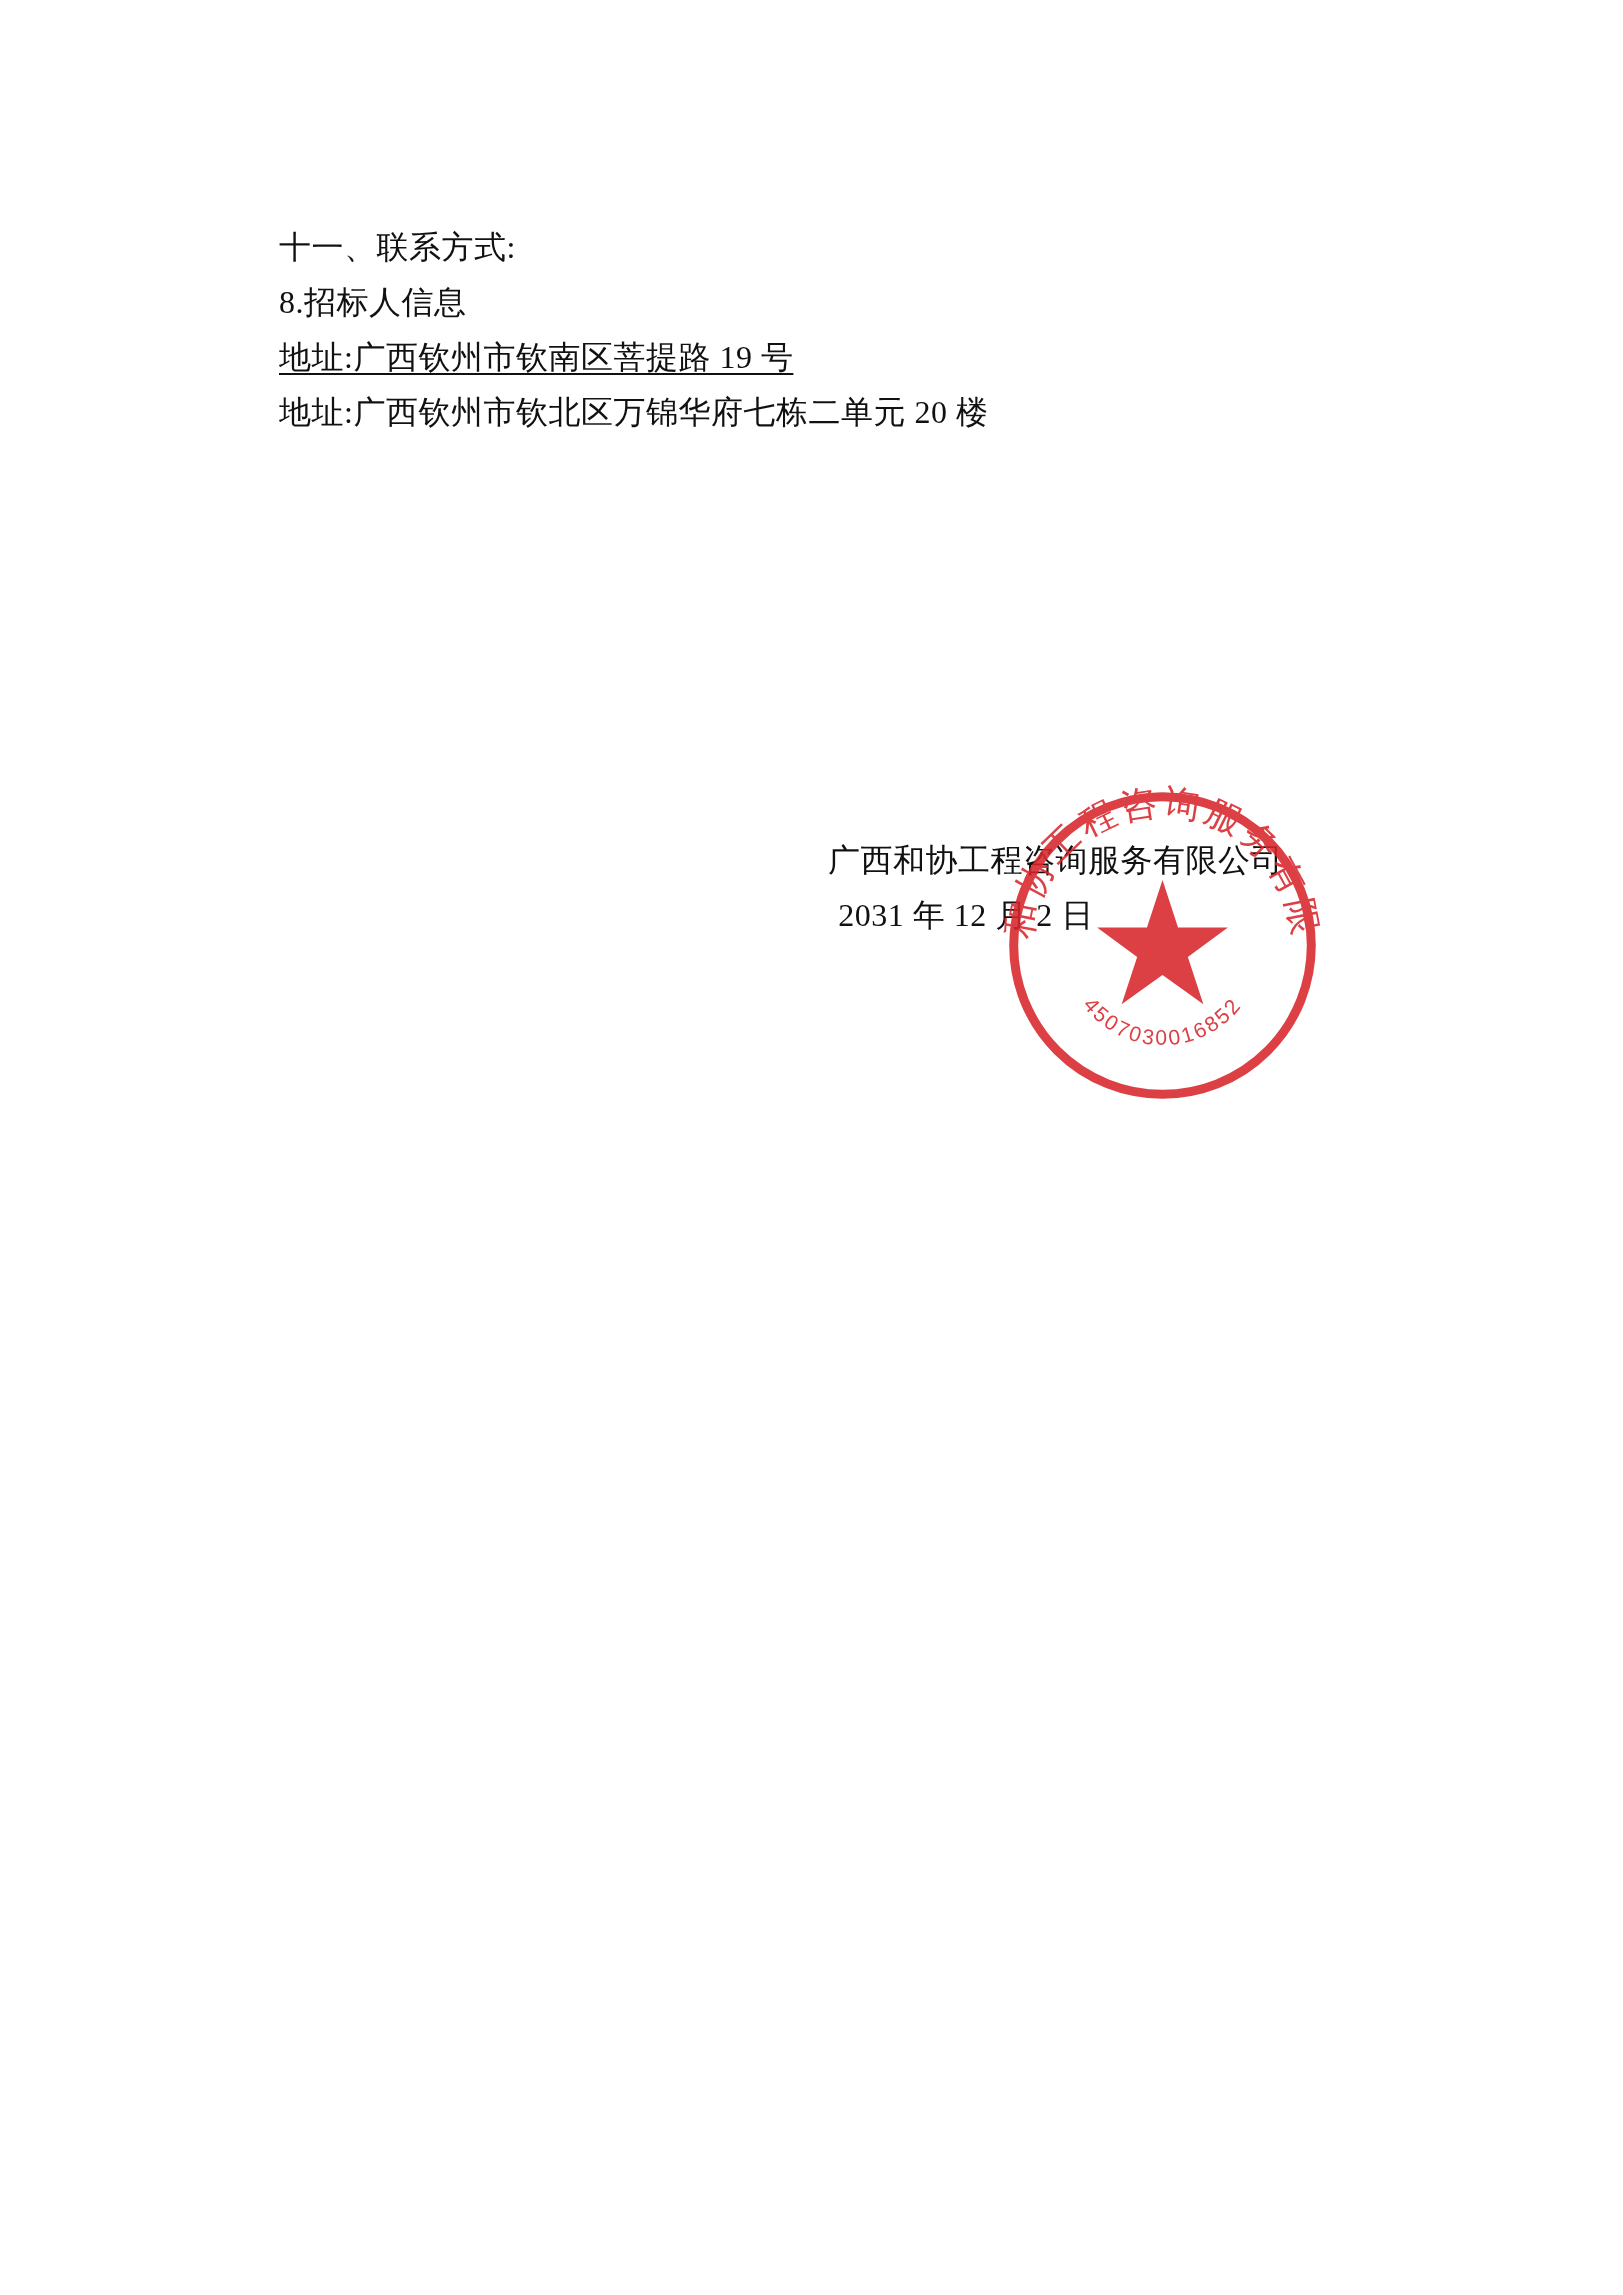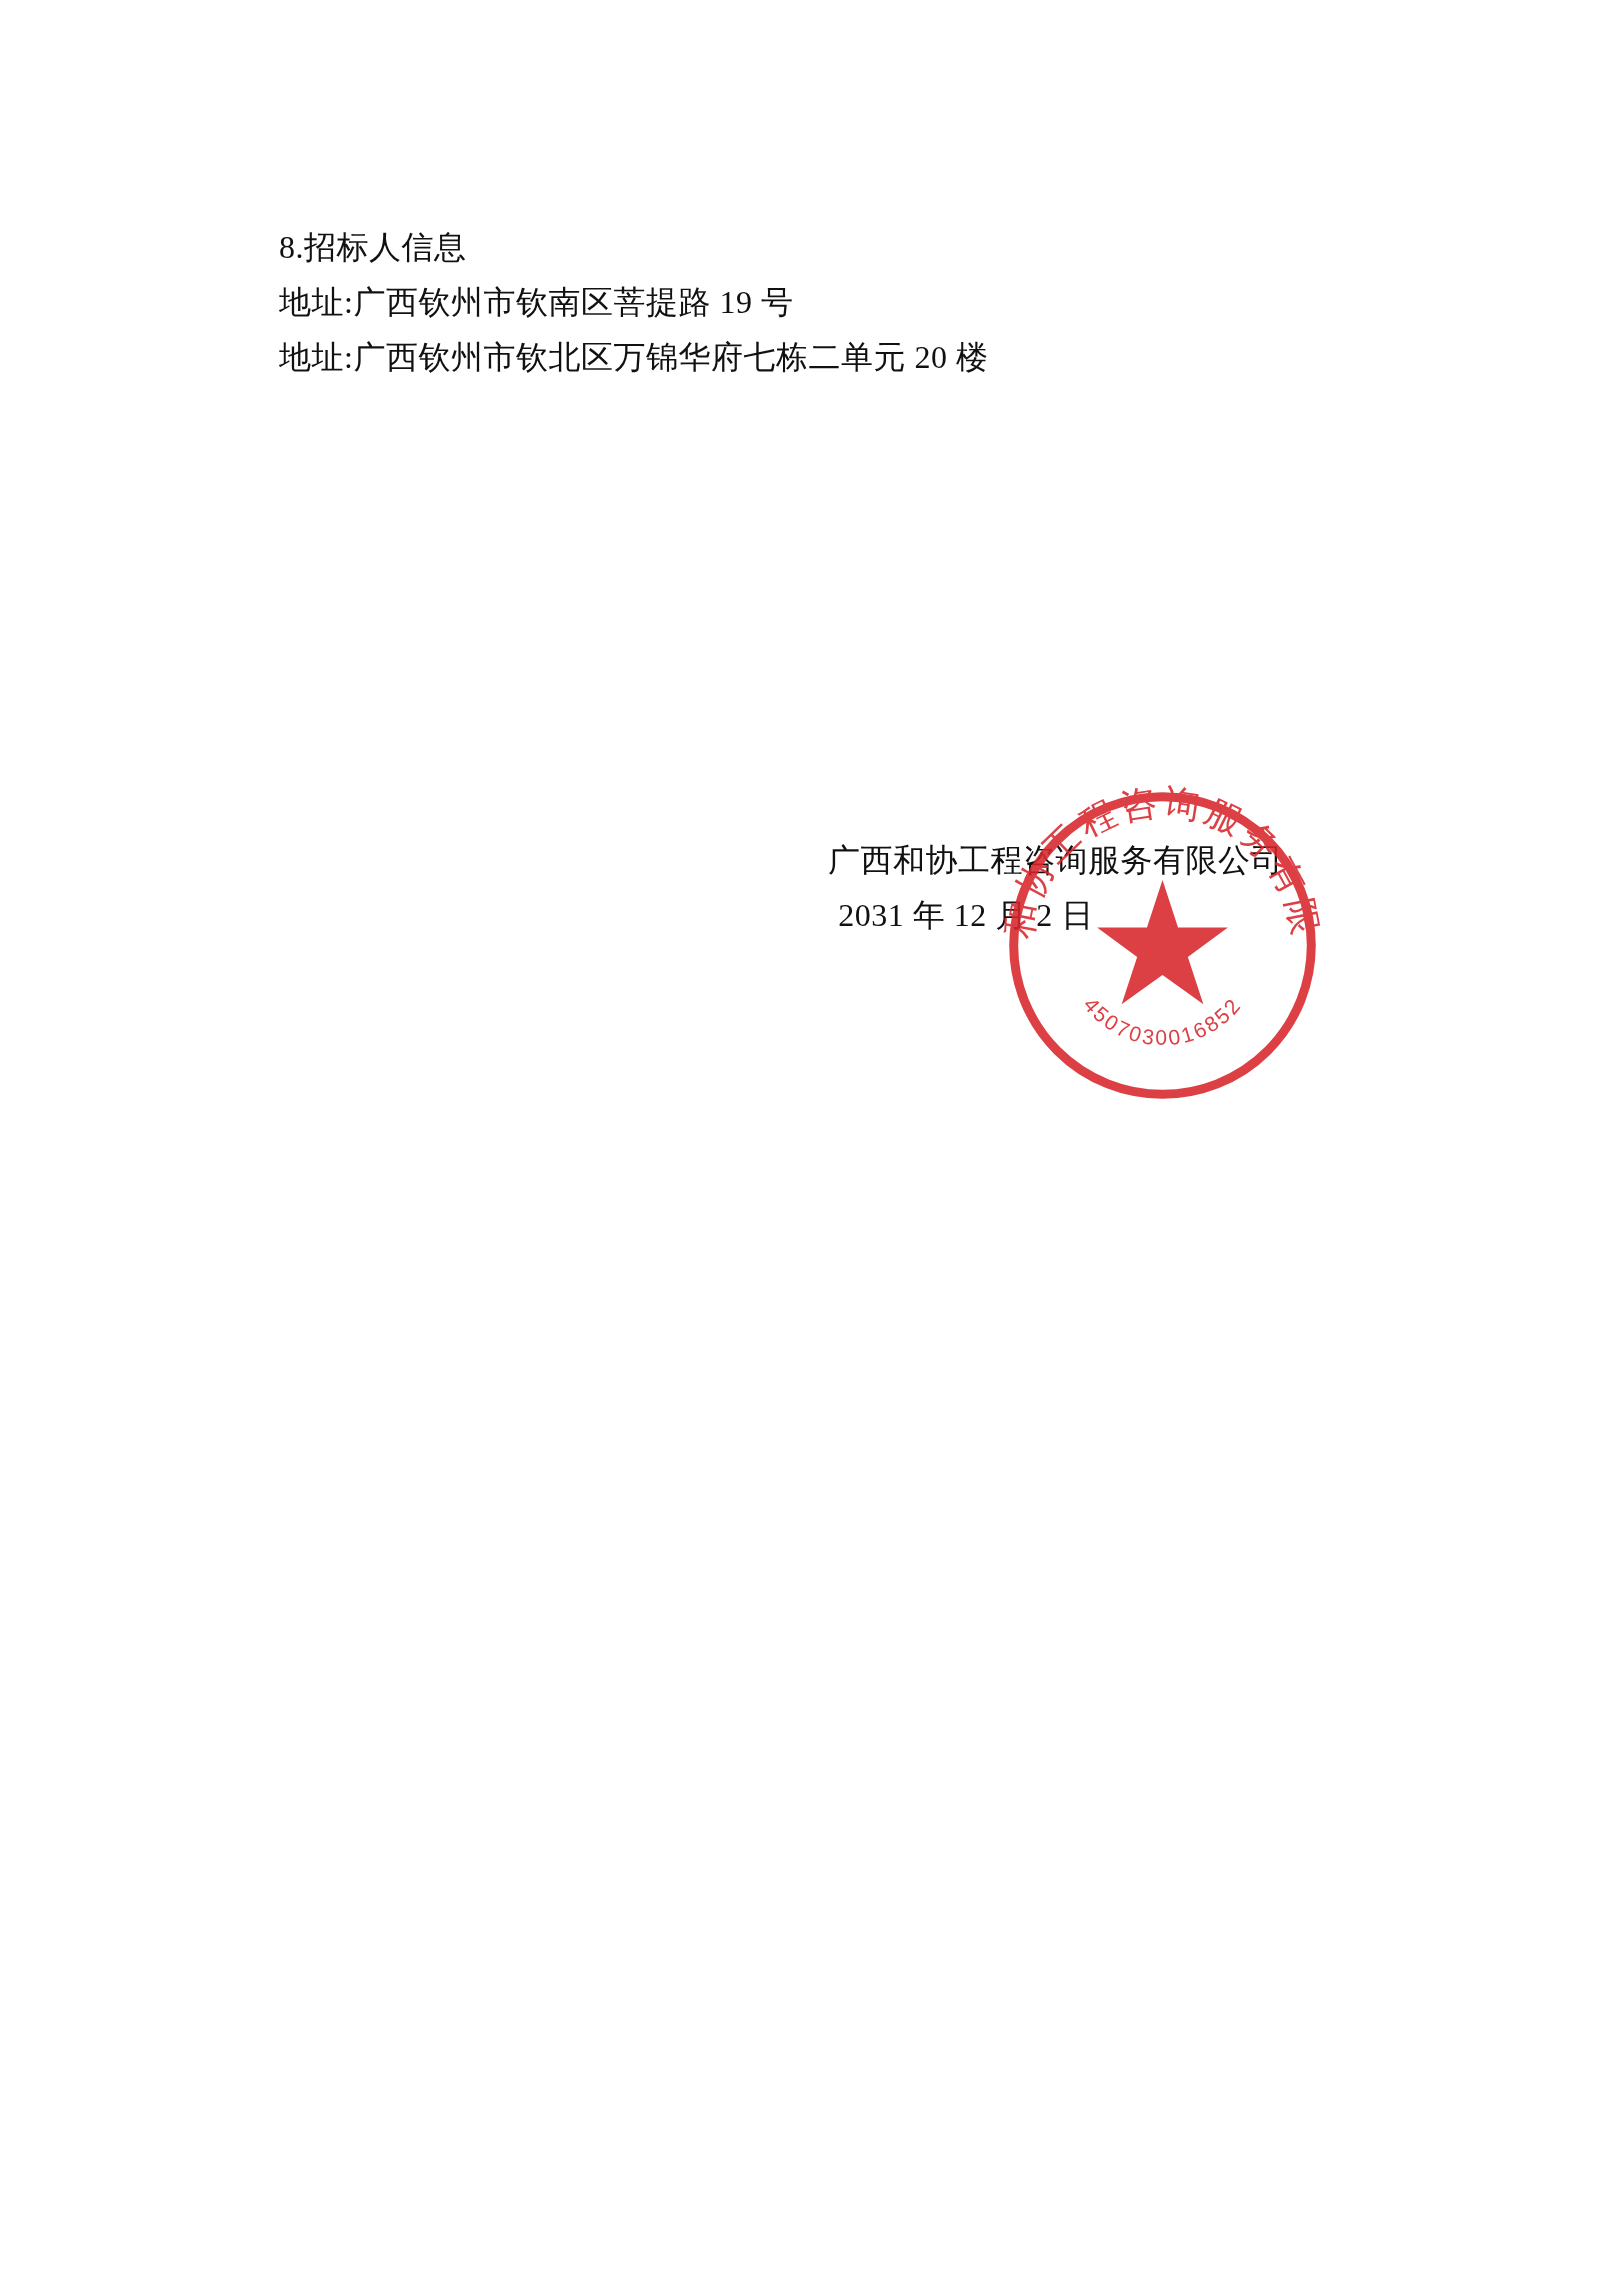--- a/index.html
+++ b/index.html
@@ -24,20 +24,21 @@
     width: 1176px;
   }
   .line {
     font-size: 32px;
     line-height: 1.72;
     color: #111111;
     white-space: nowrap;
     letter-spacing: 0.5px;
   }
   .underline {
+    text-decoration: underline;
     text-underline-offset: 5.1px;
     text-decoration-thickness: 1.5px;
   }
   .signature-block {
     position: absolute;
     left: 828px;
     top: 833px;
     width: 639px;
     text-align: left;
   }
@@ -66,20 +67,21 @@
     height: 100%;
     display: block;
   }
 </style>
 </head>
 <body>
 
 <div class="page">
 
   <div class="content">
+    <div class="line">十一、联系方式:</div>
     <div class="line">8.招标人信息</div>
     <div class="line"><span class="underline">地址:广西钦州市钦南区菩提路 19 号</span></div>
     <div class="line">地址:广西钦州市钦北区万锦华府七栋二单元 20 楼</div>
   </div>
 
   <div class="signature-block">
     <div class="sig-line">广西和协工程咨询服务有限公司</div>
     <div class="sig-line sig-date">2031 年 12 月 2 日</div>
   </div>
 

